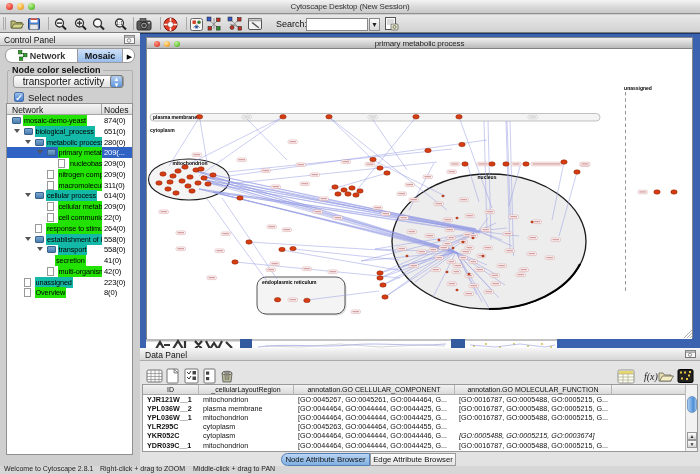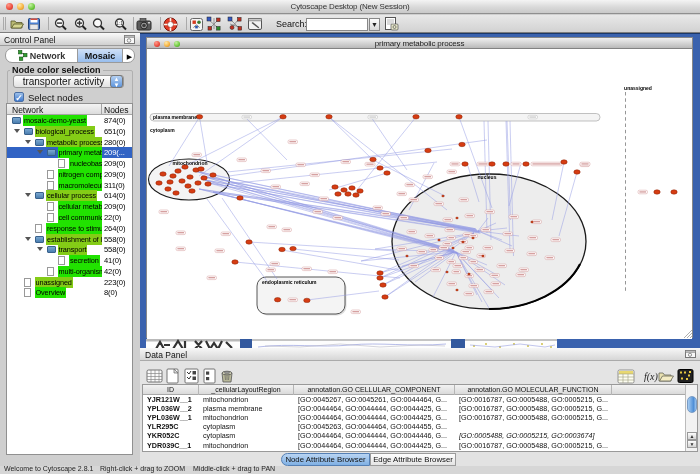--- a/index.html
+++ b/index.html
@@ -42,21 +42,21 @@
 
 #tree { left:6px; top:103px; width:127px; height:352px; background:#fff; border:1px solid #909090; }
 #treehdr { position:absolute; left:0; top:0; width:125px; height:11px; background:linear-gradient(#f4f4f4,#dcdcdc); border-bottom:1px solid #a5a5a5; font-size:8.5px; color:#111;}
 #treehdr .n1 { position:absolute; left:5px; top:1px;}
 #treehdr .n2 { position:absolute; left:97px; top:1px;}
 #treehdr .dv { position:absolute; left:94px; top:0; width:1px; height:11px; background:#a5a5a5;}
 .trow { position:absolute; left:0; width:125px; height:11px; font-size:7.3px; letter-spacing:-0.1px; white-space:nowrap; overflow:hidden;}
 .trow .lbl { position:absolute; top:0; height:11px; line-height:11px; padding:0 1px; color:#000; overflow:hidden;}
 .trow .num { position:absolute; left:97px; top:0; line-height:11px; color:#000; font-size:7.6px; letter-spacing:-0.1px;}
 .gl { background:#21e200; }
-.rl { background:#84cc16; }
+.rl { background:#14b8a6; }
 .sel { background:#3163c4; }
 .sel .num { color:#fff; }
 .arr { position:absolute; top:3px; width:0; height:0; border-left:3.5px solid transparent; border-right:3.5px solid transparent; border-top:4.5px solid #555; }
 .fold { position:absolute; top:2px; width:9px; height:7px; background:linear-gradient(#7aa7cf,#4a7eb0); border:1px solid #38618c; border-radius:1px;}
 .file { position:absolute; top:1px; width:7px; height:9px; background:#fff; border:1px solid #999; }
 
 
 #mdi { left:140px; top:33px; width:560px; height:315px; background:#3a62ae; border-top:1px solid #1c3868;}
 #iwin { position:absolute; left:6px; top:3px; width:547px; height:301px; background:#fff; border:1px solid #888;}
 #iwintitle { position:absolute; left:0; top:0; width:545px; height:11px; background:linear-gradient(#f0f0f0,#b9b9b9); border-bottom:1px solid #828282;}
@@ -274,21 +274,21 @@
         <span class="num">558(0)</span>
       </div>
       <div class="trow " style="top:140.35999999999999px;">
         <span class="arr" style="left:29.5px;"></span>
         <span class="fold" style="left:39.5px;"></span>
         <span class="lbl rl" style="left:50.5px;max-width:44.5px;">transport</span>
         <span class="num">558(0)</span>
       </div>
       <div class="trow " style="top:151.14px;">
         <span class="file" style="left:51px;"></span>
-        <span class="lbl gl" style="left:62px;max-width:33px;">secretion</span>
+        <span class="lbl gl" style="left:48px;max-width:33px;">secretion</span>
         <span class="num">41(0)</span>
       </div>
       <div class="trow " style="top:161.92px;">
         <span class="file" style="left:39.5px;"></span>
         <span class="lbl gl" style="left:50.5px;max-width:44.5px;">multi-organism pro</span>
         <span class="num">42(0)</span>
       </div>
       <div class="trow " style="top:172.7px;">
         <span class="file" style="left:16.5px;"></span>
         <span class="lbl rl" style="left:27.5px;max-width:67.5px;">unassigned</span>

